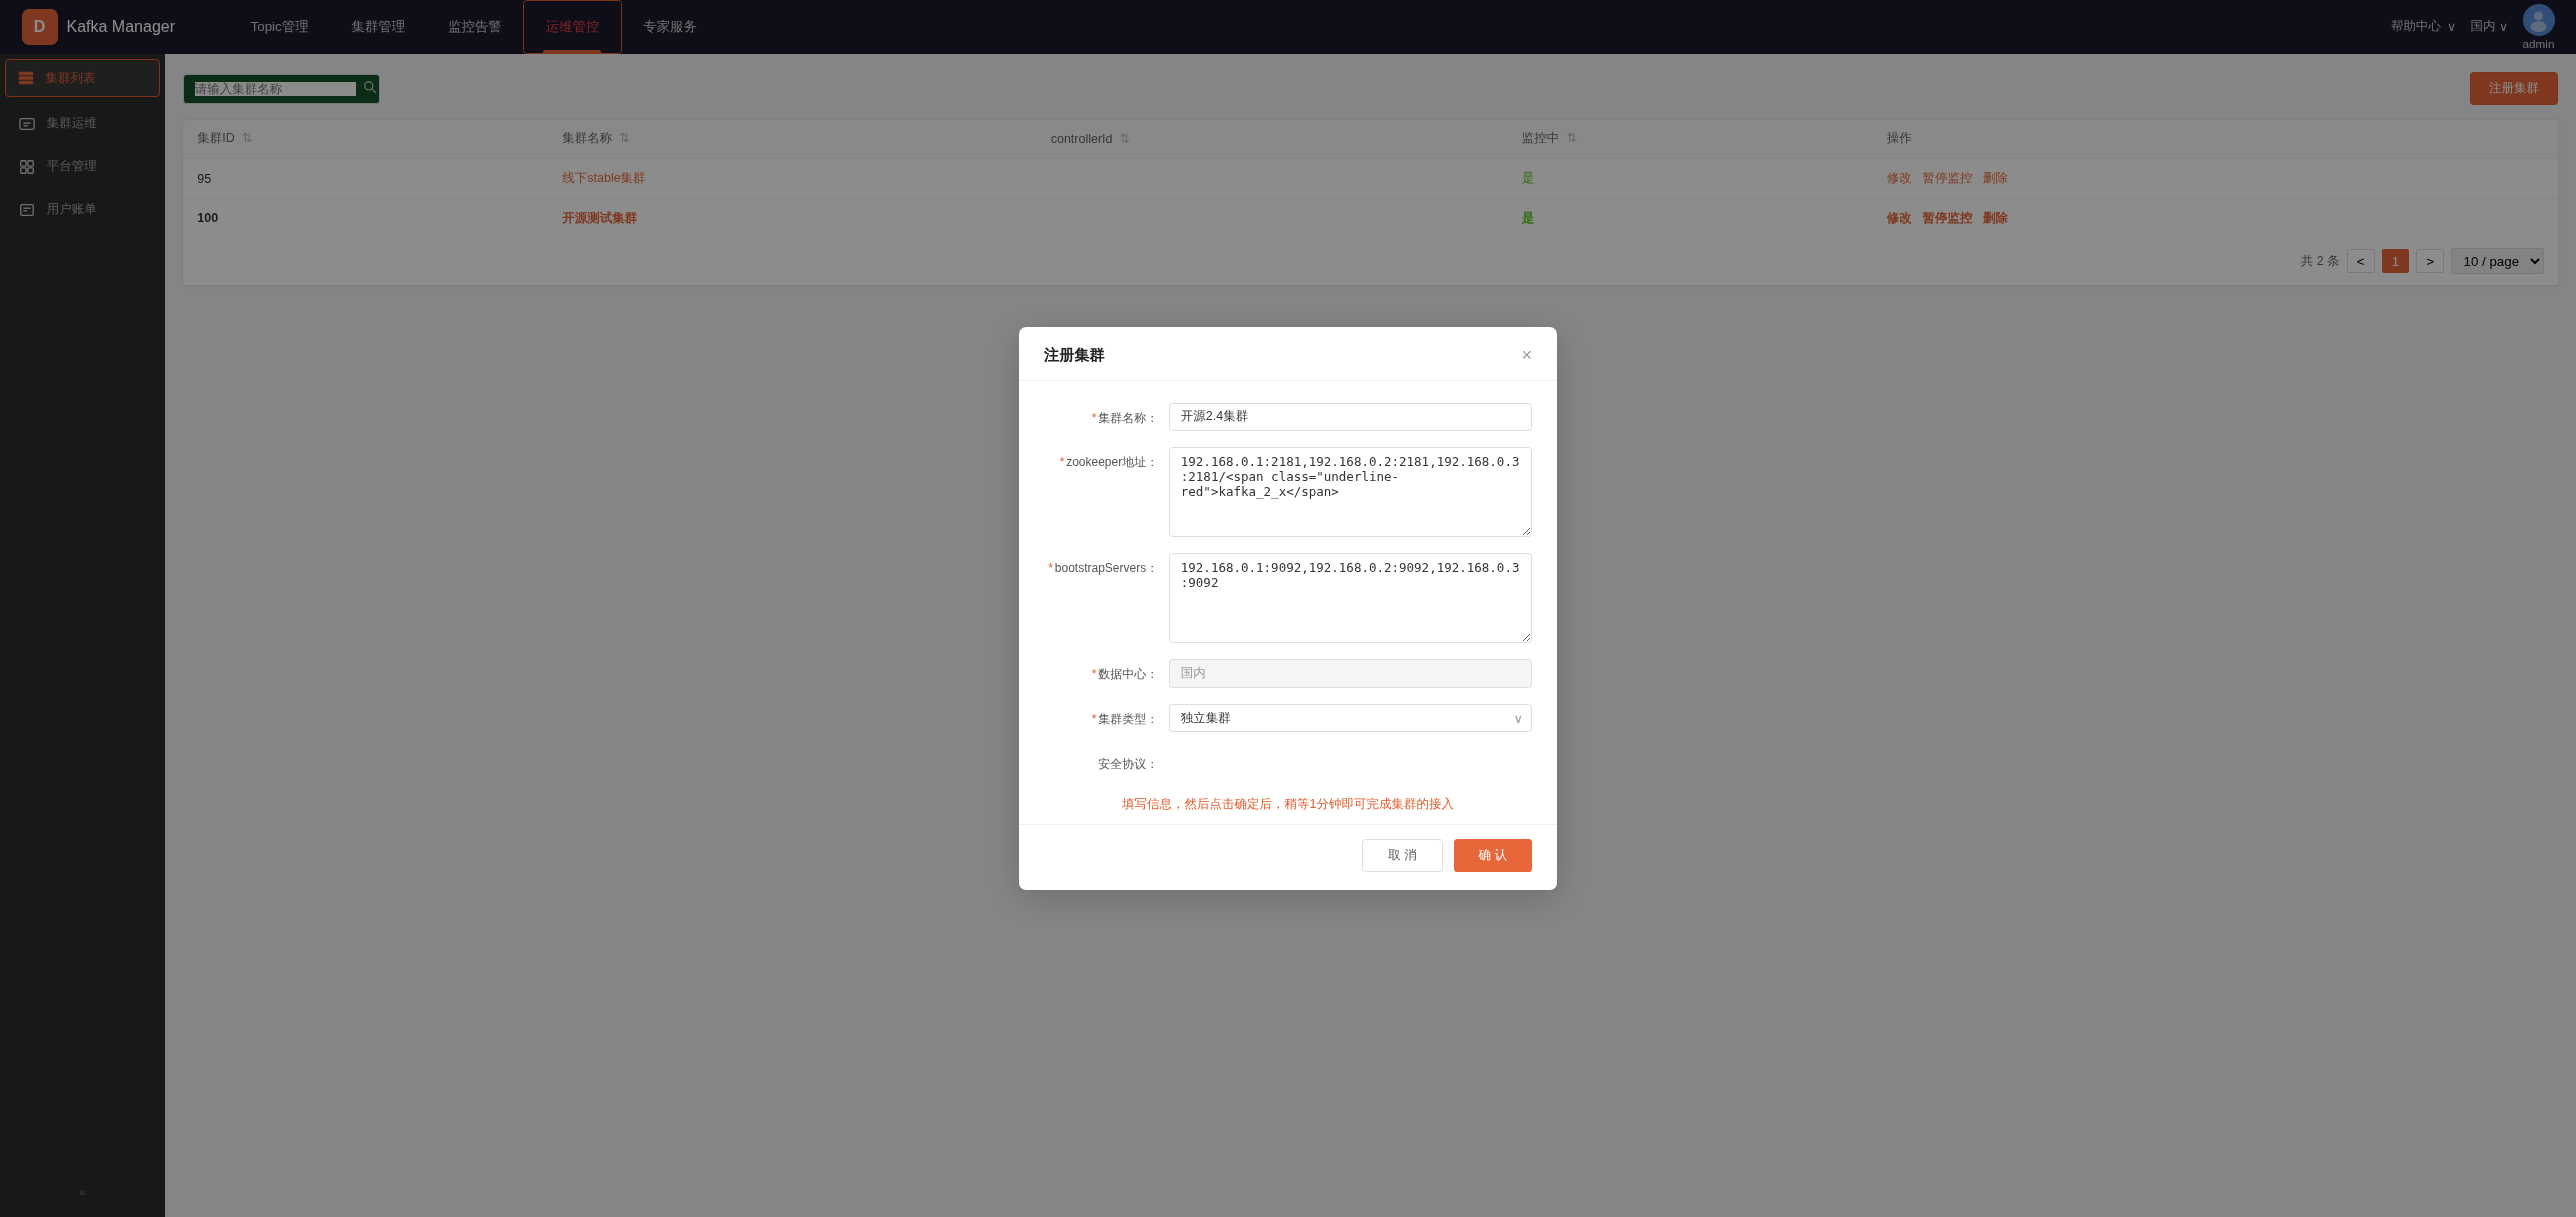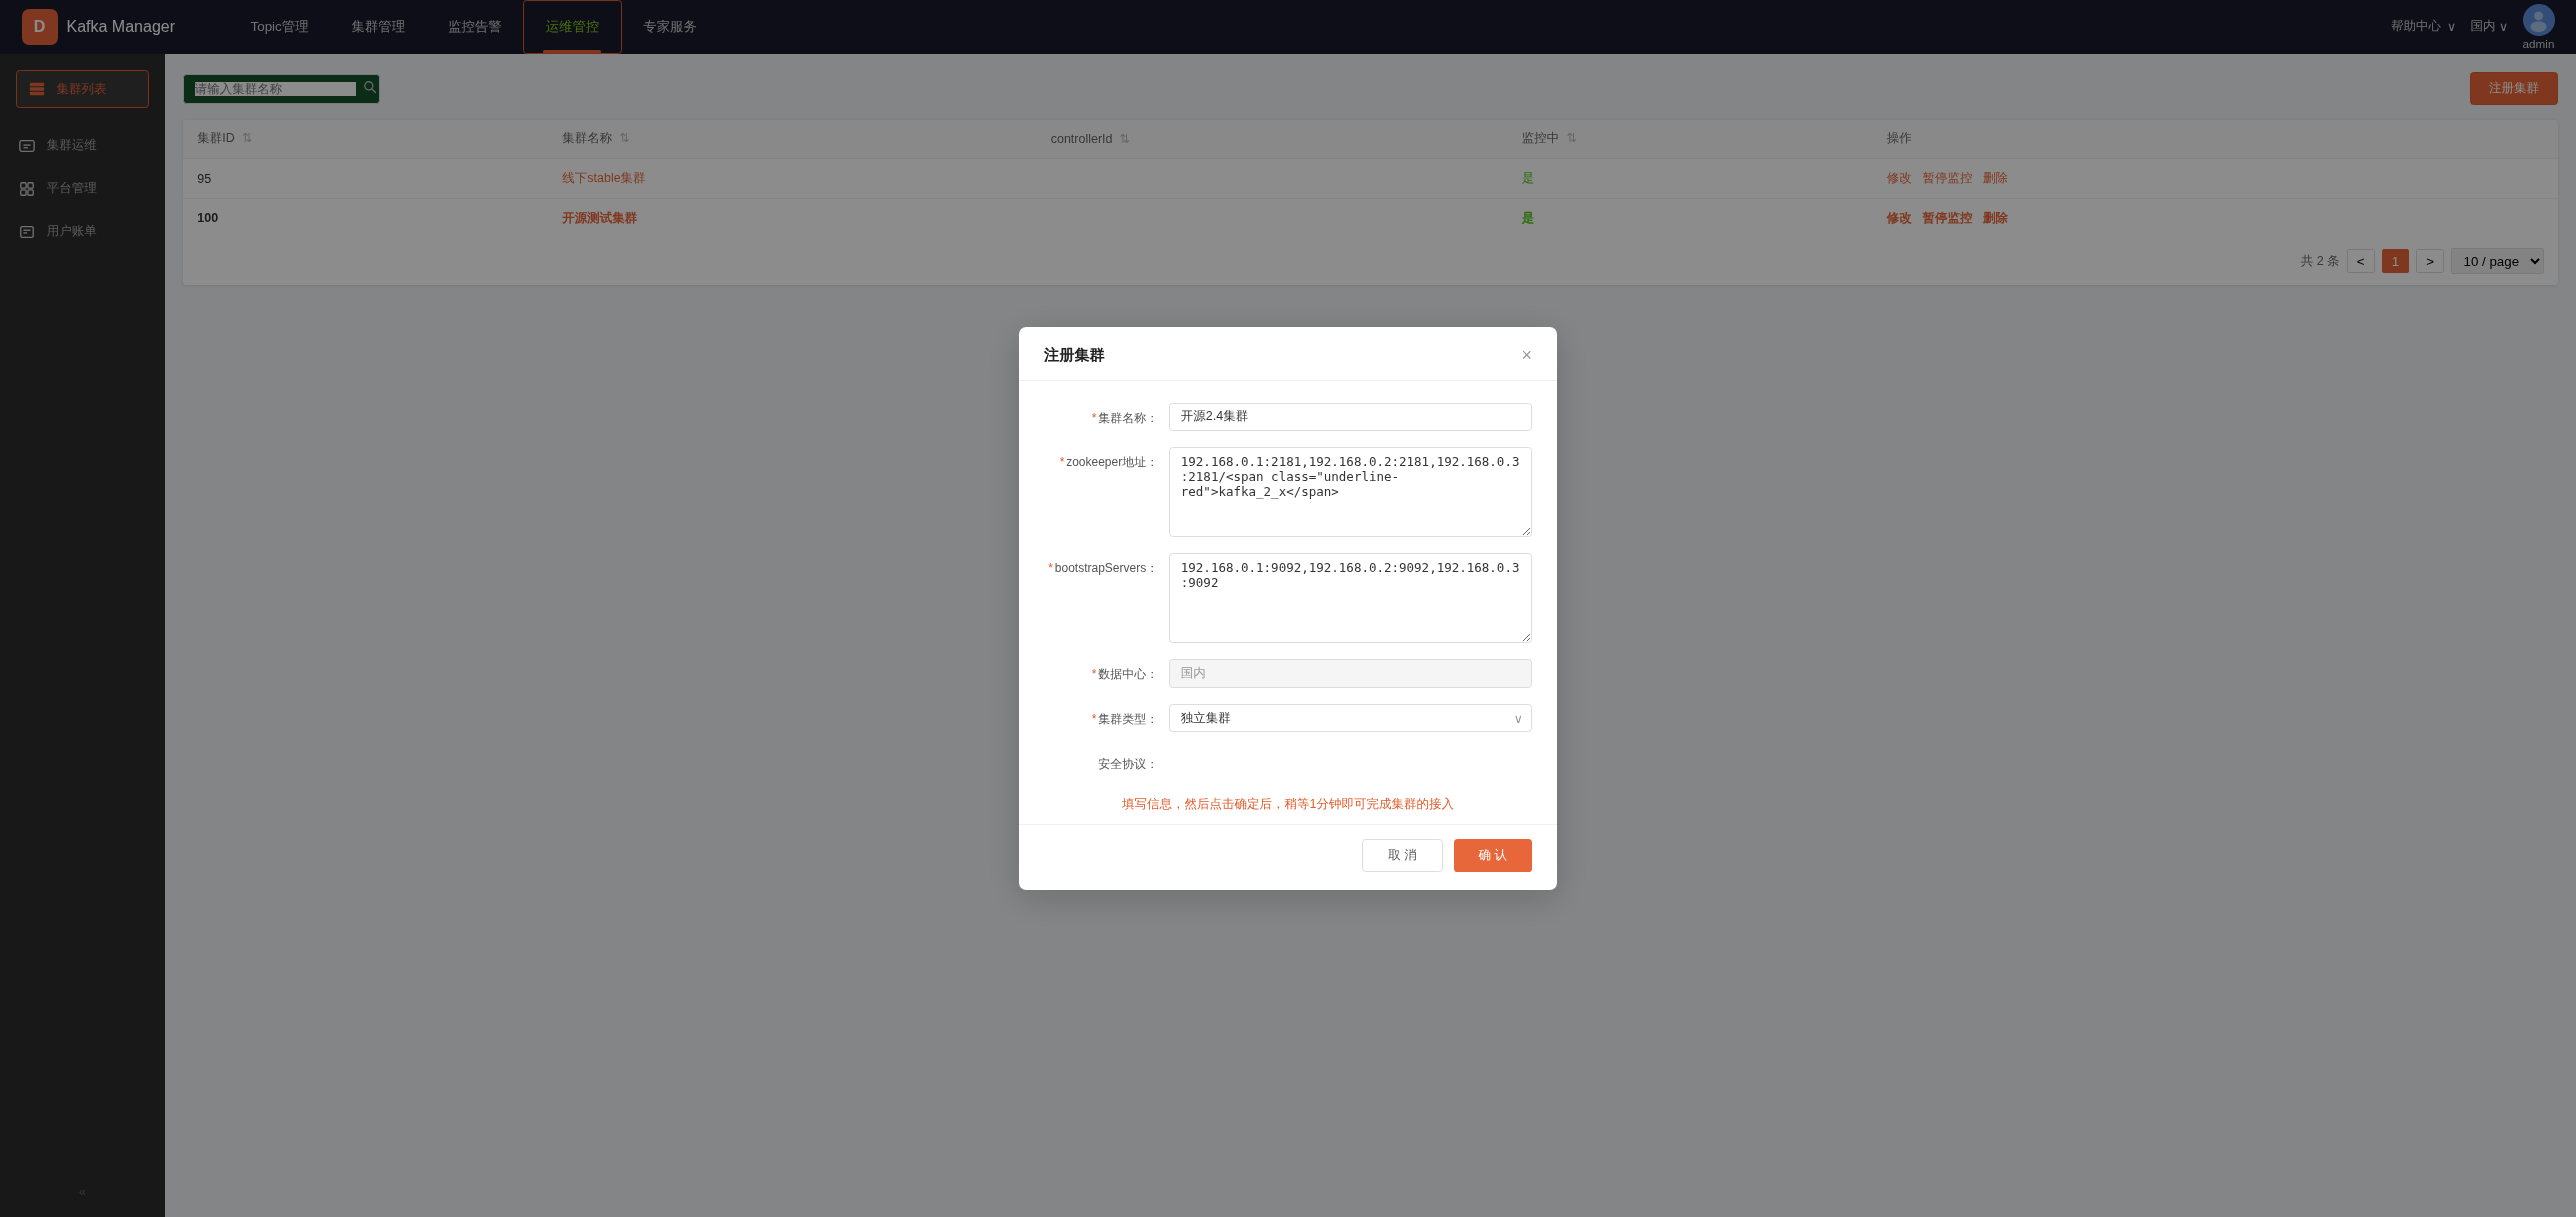--- a/index.html
+++ b/index.html
@@ -19,21 +19,21 @@
     .header-nav { display: flex; gap: 0; margin-left: 54px; }
     .nav-item {
       color: #ccc; padding: 0 21.5px; height: 54px; display: flex; align-items: center;
       cursor: pointer; font-size: 13.4px; position: relative;
     }
     .nav-item.active { color: white; }
     .nav-item.active::after {
       content: ''; position: absolute; bottom: 0; left: 50%; transform: translateX(-50%);
       width: 60%; height: 2.7px; background: #e8673a; border-radius: 1.8px 1.8px 0 0;
     }
-    .nav-item.active-border { border: 1.8px solid #e05c2a; border-radius: 3.6px; color: #84cc16; font-family: Liberation Serif, serif; }
+    .nav-item.active-border { border: 1.8px solid #e05c2a; border-radius: 3.6px; color: #ef4444; font-family: Liberation Serif, serif; }
     .header-right { margin-left: auto; display: flex; align-items: center; gap: 14.3px; }
     .header-help { color: #ccc; cursor: pointer; display: flex; align-items: center; gap: 6px; }
     .header-region { color: #ccc; cursor: pointer; display: flex; align-items: center; gap: 3.6px; }
     .header-avatar { width: 32px; height: 32px; border-radius: 50%; background: #5b8dd9; display: flex; align-items: center; justify-content: center; color: white; overflow: hidden; }
     .header-admin { color: #ccc; font-size: 11.7px; }
 
     
     .sidebar {
       position: fixed; left: 0; top: 54px; bottom: 0; width: 165px;
       background: #2d2d2d; overflow-y: auto;
@@ -146,21 +146,21 @@
             <circle cx="14" cy="10" r="5" fill="#aac4e8"></circle>
             <ellipse cx="14" cy="22" rx="9" ry="6" fill="#aac4e8"></ellipse>
           </svg>
       </div>
       <span class="header-admin">admin</span>
     </div>
   </div>
 </div>
 
 <div class="sidebar">
-  <div class="sidebar-item active" style="border:1.8px solid #e05c2a; border-radius:3.6px; margin:16px; padding:9px 10.8px;">
+  <div class="sidebar-item active" style="border:1.8px solid #e05c2a; border-radius:3.6px; margin:5px; padding:9px 10.8px;">
     <div class="sidebar-icon">
       <svg width="16" height="16" viewBox="0 0 18 18" fill="none">
           <rect x="1" y="2" width="16" height="4" rx="1" fill="#e8673a"></rect>
           <rect x="1" y="7" width="16" height="4" rx="1" fill="#e8673a"></rect>
           <rect x="1" y="12" width="16" height="4" rx="1" fill="#e8673a"></rect>
         </svg>
     </div>
     <span>集群列表</span>
   </div>
   <div class="sidebar-item">

